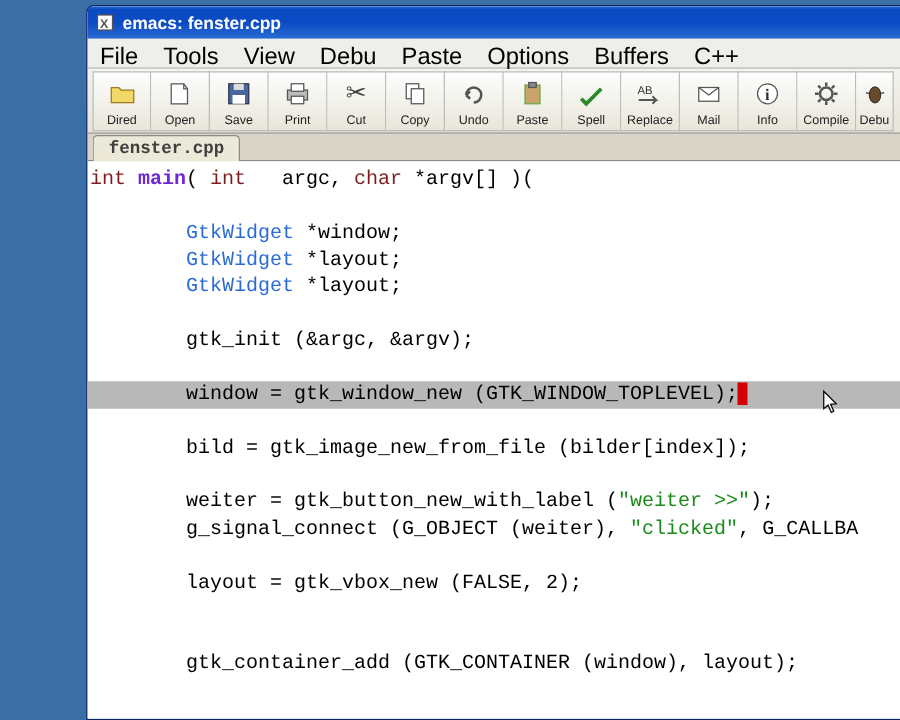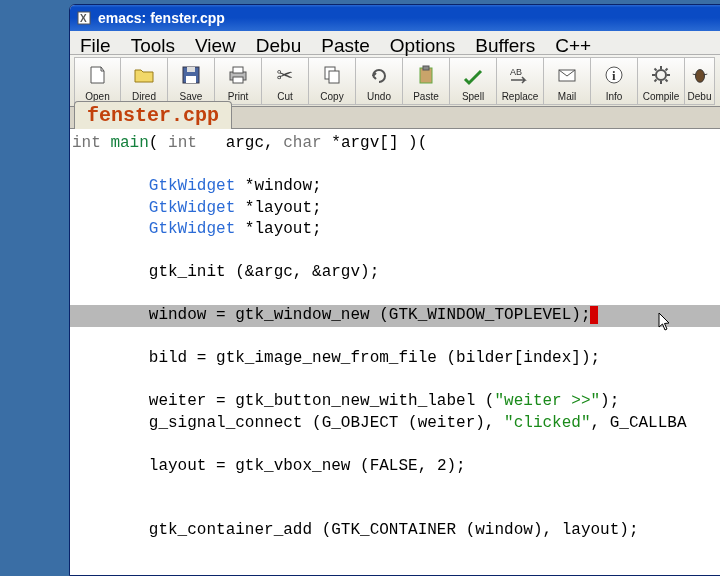--- a/index.html
+++ b/index.html
@@ -97,24 +97,24 @@
     height: 22px;
     display: flex;
     align-items: flex-end;
     padding-left: 4px;
   }
   .tab {
     background: #ece9d8;
     border: 1px solid #8a8a8a;
     border-bottom: none;
     padding: 2px 12px;
-    font-size: 20px;
+    font-size: 14px;
     font-family: "Courier New", monospace;
     font-weight: bold;
-    color: #c2410c;
+    color: #404040;
     border-radius: 4px 4px 0 0;
     position: relative;
     top: 1px;
   }
   .editor {
     background: #fff;
     font-family: "Courier New", monospace;
     font-size: 16px;
     line-height: 21.5px;
     height: calc(100% - 26px - 24px - 52px - 22px);
@@ -122,22 +122,22 @@
     padding-top: 4px;
   }
   .line {
     white-space: pre;
     padding-left: 2px;
     height: 21.5px;
   }
   .line.hl {
     background: #b8b8b8;
   }
-  .kw-type { color: #737373; }
-  .kw-main { color: #15803d; font-weight: normal;}
+  .kw-type { color: #7f1d1d; }
+  .kw-main { color: #6d28d9; font-weight: bold;}
   .kw-class { color: #2b6bd6; text-align: right;}
   .kw-str2 { color: #1a8a1a; }
   .caret {
     display: inline-block;
     width: 8px;
     height: 18px;
     background: #d40000;
     vertical-align: text-bottom;
     margin-left: 0;
   }
@@ -174,33 +174,33 @@
       <span class="menu-item">Paste</span>
       <span class="menu-item">Options</span>
       <span class="menu-item">Buffers</span>
       <span class="menu-item">C++</span>
     </div>
 
     <div class="toolbar">
       <div class="tool-btn">
           <span class="ticon">
             <svg width="22" height="22" viewBox="0 0 22 22">
+              <path d="M2 6h6l2 2h10v10H2z" fill="#f2d869" stroke="#9a7d1a"></path>
+            </svg>
+          </span>
+          <span>Dired</span>
+        </div>
+      <div class="tool-btn">
+          <span class="ticon">
+            <svg width="22" height="22" viewBox="0 0 22 22">
               <path d="M4 3h10l3 4v12H4z" fill="#fff" stroke="#555"></path>
               <path d="M14 3v4h3" fill="none" stroke="#555"></path>
             </svg>
           </span>
           <span>Open</span>
-        </div>
-      <div class="tool-btn">
-          <span class="ticon">
-            <svg width="22" height="22" viewBox="0 0 22 22">
-              <path d="M2 6h6l2 2h10v10H2z" fill="#f2d869" stroke="#9a7d1a"></path>
-            </svg>
-          </span>
-          <span>Dired</span>
         </div>
       <div class="tool-btn">
           <span class="ticon">
             <svg width="22" height="22" viewBox="0 0 22 22">
               <rect x="3" y="3" width="16" height="16" fill="#4a66a0" stroke="#334"></rect>
               <rect x="7" y="3" width="8" height="5" fill="#ddd"></rect>
               <rect x="6" y="12" width="10" height="7" fill="#fff"></rect>
             </svg>
           </span>
           <span>Save</span>

